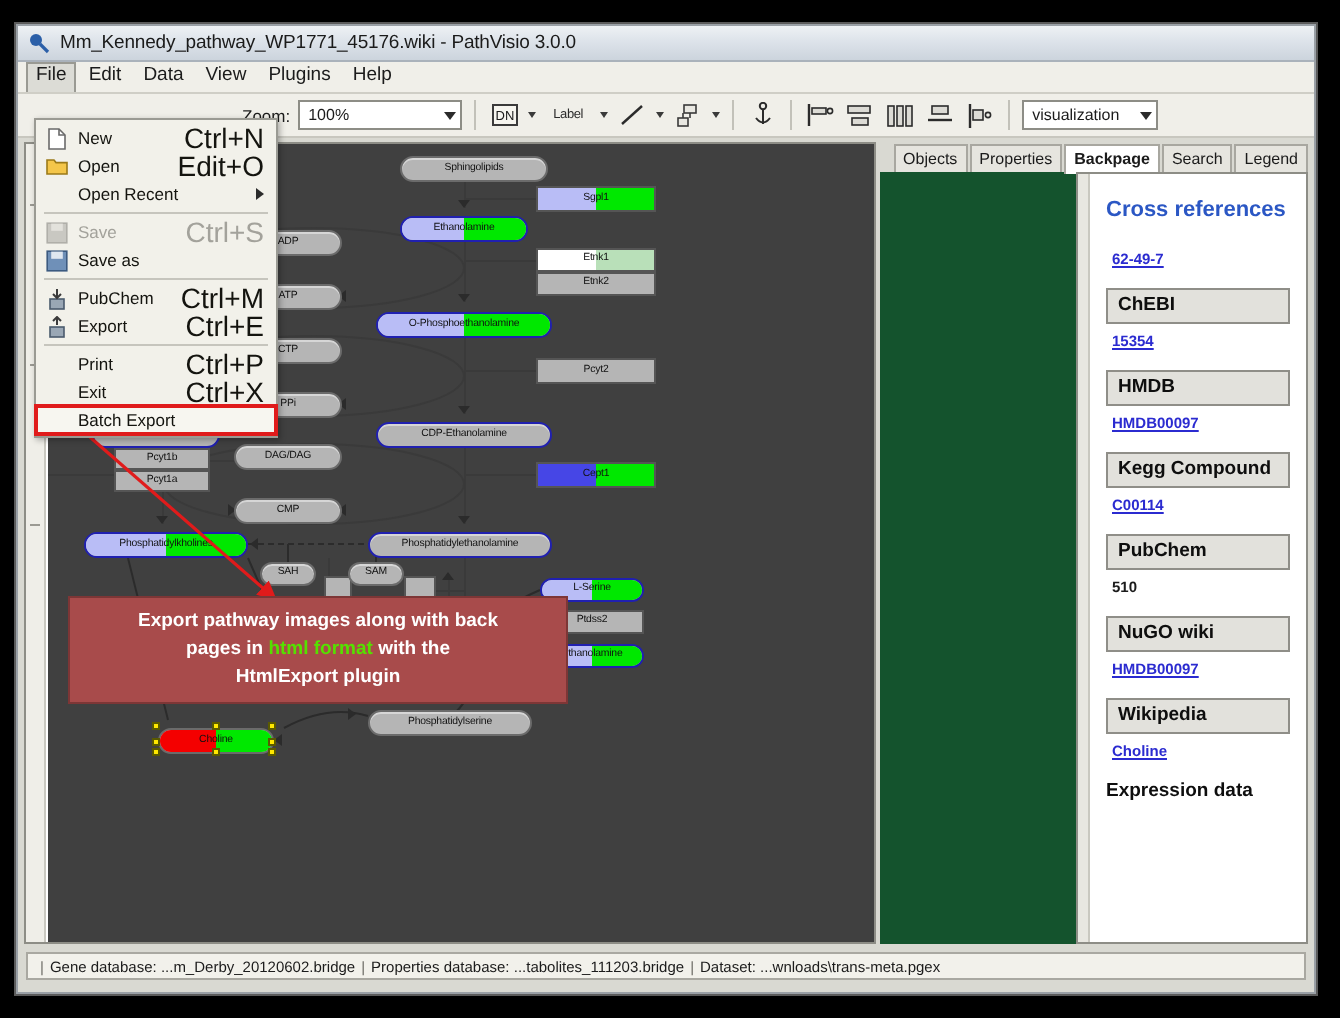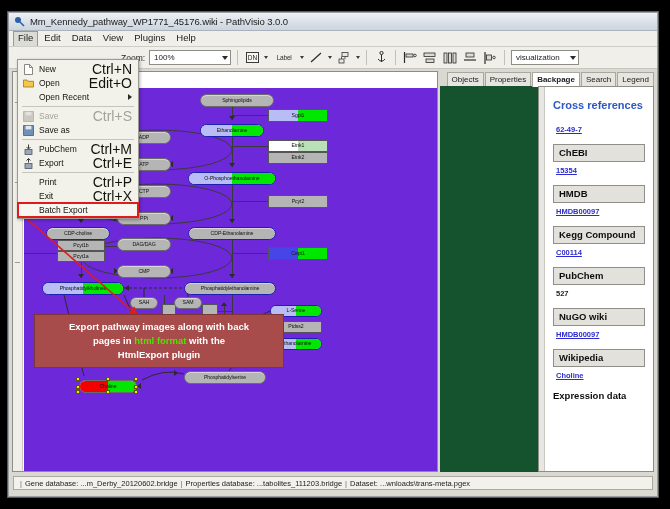--- a/index.html
+++ b/index.html
@@ -130,22 +130,21 @@
   }
   .ruler-left {
     position:absolute; left:0; top:0; bottom:0; width:10px;
     background:#efeee8; border-right:1px solid #c9c8c0;
   }
   .ruler-mark {
     position:absolute; left:2px; width:5px; height:1px; background:#9b9a93;
   }
   .canvas {
     position:absolute; left:11px; top:0; right:0; bottom:0;
-    background:#6d28d9;
-    margin-top:16px;
+    background:#404040;
   }
 
   
   .sidepanel {
     width: 214px; flex:0 0 214px;
     margin: 2px 3px 2px 1px;
     background:#14532d;
     display:flex; flex-direction:column;align-items:flex-end;
   }
   .tabstrip {
@@ -710,21 +709,21 @@
                 <div class="xref-block">
                   <div class="xref-head">HMDB</div>
                   <div class="xref-val link">HMDB00097</div>
                 </div>
                 <div class="xref-block">
                   <div class="xref-head">Kegg Compound</div>
                   <div class="xref-val link">C00114</div>
                 </div>
                 <div class="xref-block">
                   <div class="xref-head">PubChem</div>
-                  <div class="xref-val">527</div>
+                  <div class="xref-val">510</div>
                 </div>
                 <div class="xref-block">
                   <div class="xref-head">NuGO wiki</div>
                   <div class="xref-val link">HMDB00097</div>
                 </div>
                 <div class="xref-block">
                   <div class="xref-head">Wikipedia</div>
                   <div class="xref-val link">Choline</div>
                 </div>
               </div>

